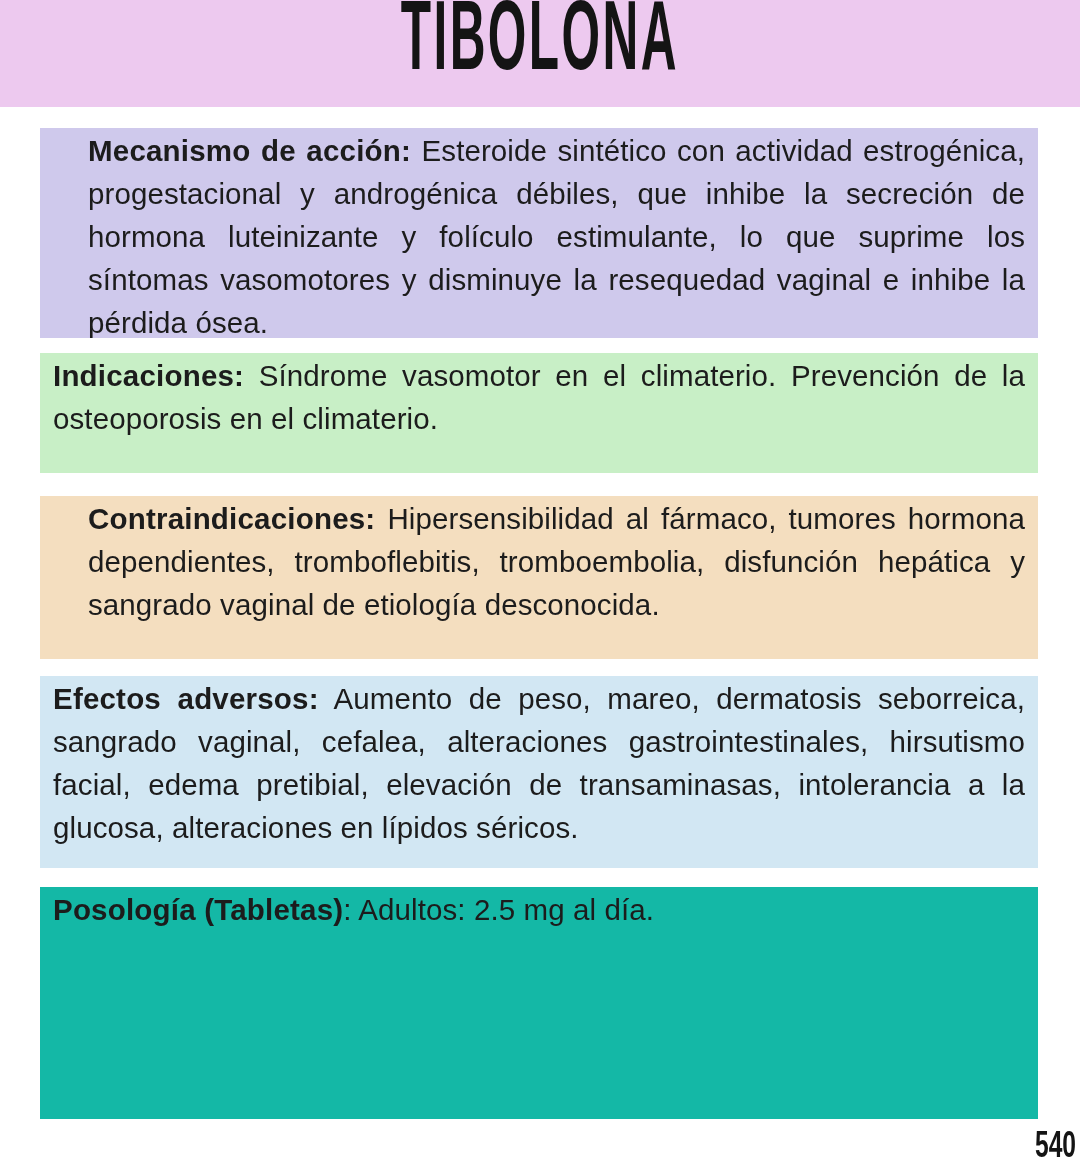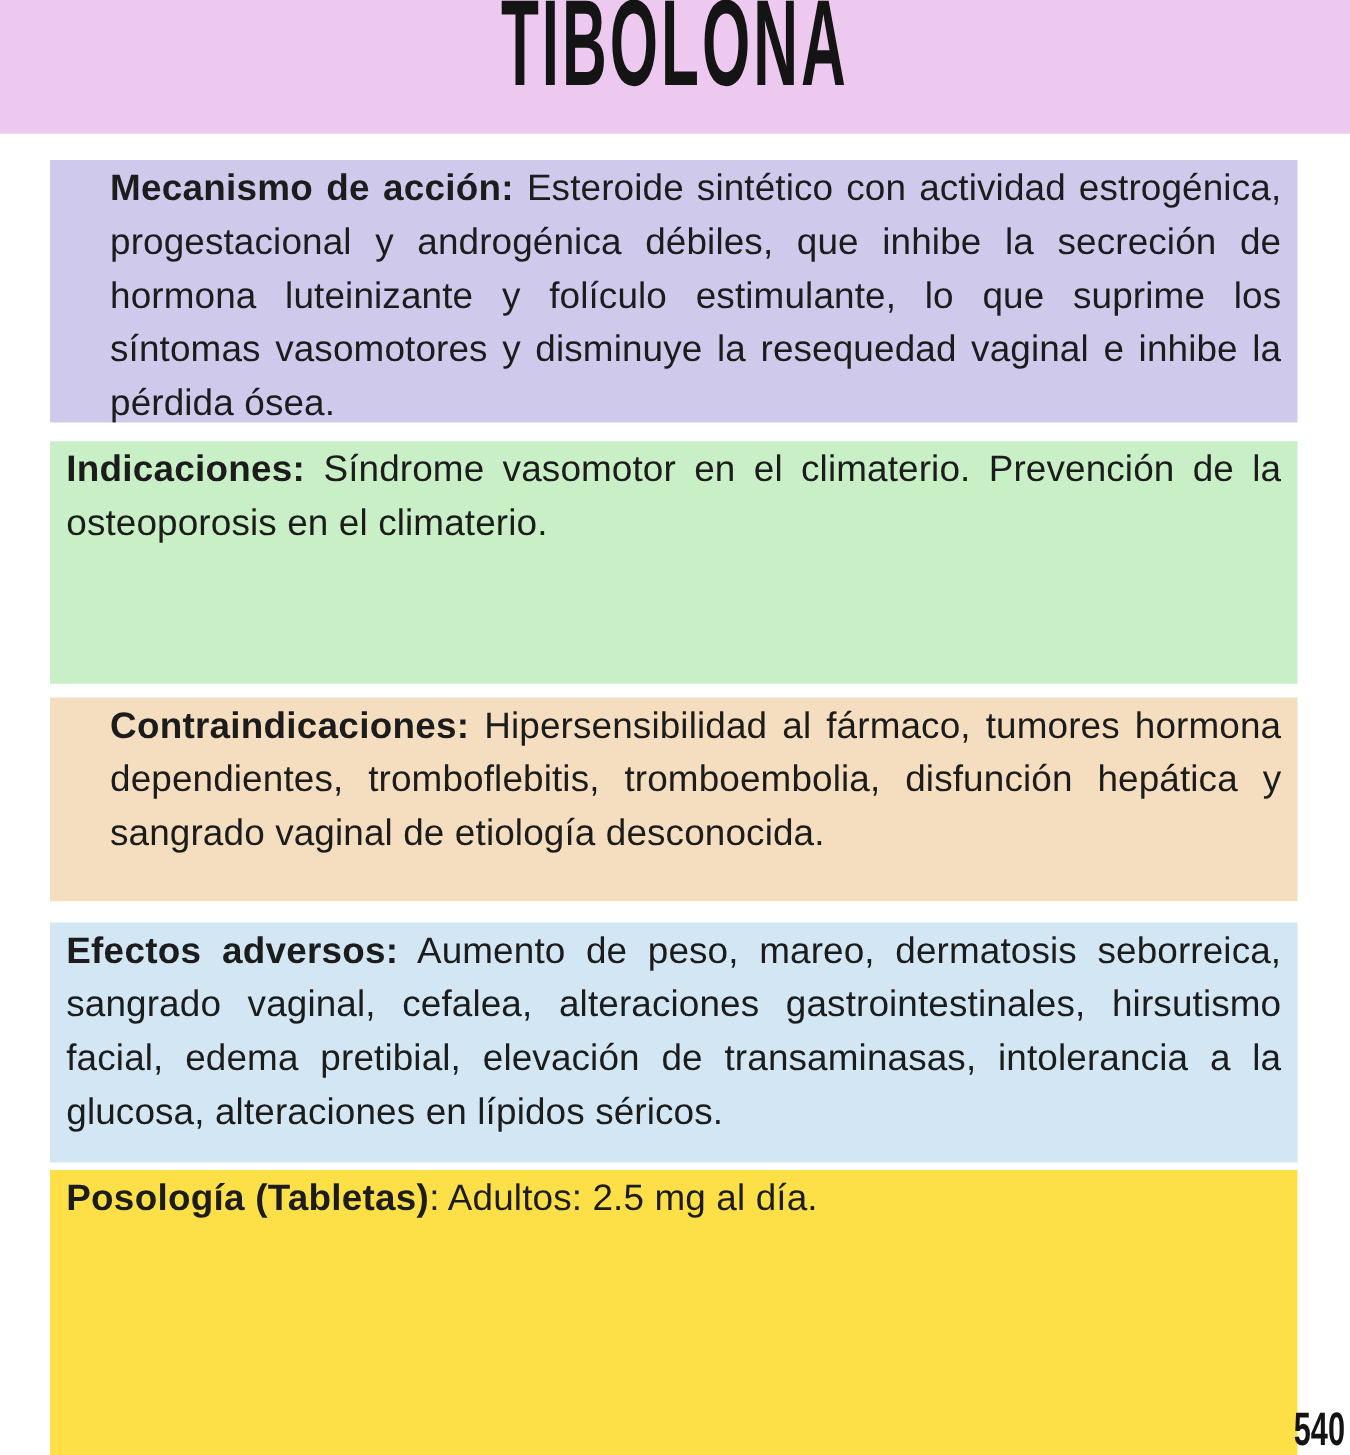--- a/index.html
+++ b/index.html
@@ -44,23 +44,23 @@
     overflow: hidden;
   }
   .card p {
     font-size: 29.5px;
     line-height: 43px;
     text-align: justify;
     letter-spacing: 0.1px;
   }
   .card b { font-weight: 700; letter-spacing: 0.2px; }
   .s1 { height: 210px; margin-bottom: 15px; }
-  .s2 { height: 194px; margin-bottom: 11px; }
+  .s2 { height: 120px; margin-bottom: 23px; }
   .s3 { height: 163px; margin-bottom: 17px; }
-  .s4 { height: 192px; margin-bottom: 6px; }
+  .s4 { height: 192px; margin-bottom: 19px; }
   .s5 { height: 232px; }
   
   .page-number {
     position: absolute;
     right: 4px;
     bottom: -2px;
     font-size: 30px;
     font-weight: 800;
     color: #141414;
     transform: scale(0.82, 1.25);
@@ -87,21 +87,21 @@
     </section>
 
     <section class="card s3" style="background-color: rgb(244, 222, 191); padding-left: 48px;">
       <p><b>Contraindicaciones:</b><span>  Hipersensibilidad al fármaco, tumores hormona dependientes, tromboflebitis, tromboembolia, disfunción hepática y sangrado vaginal de etiología desconocida.</span></p>
     </section>
 
     <section class="card s4" style="background-color: rgb(210, 231, 243);">
       <p><b>Efectos adversos:</b><span> Aumento de peso, mareo, dermatosis seborreica, sangrado vaginal, cefalea, alteraciones gastrointestinales, hirsutismo facial, edema pretibial, elevación de transaminasas, intolerancia a la glucosa, alteraciones en lípidos séricos.</span></p>
     </section>
 
-    <section class="card s5" style="background-color: #fde047;">
+    <section class="card s5" style="background-color: #14b8a6;">
       <p><b>Posología (Tabletas)</b><span>: Adultos: 2.5 mg al día.</span></p>
     </section>
 
   </main>
 
   <div class="page-number">540</div>
 
 </div>
 
 </body></html>

